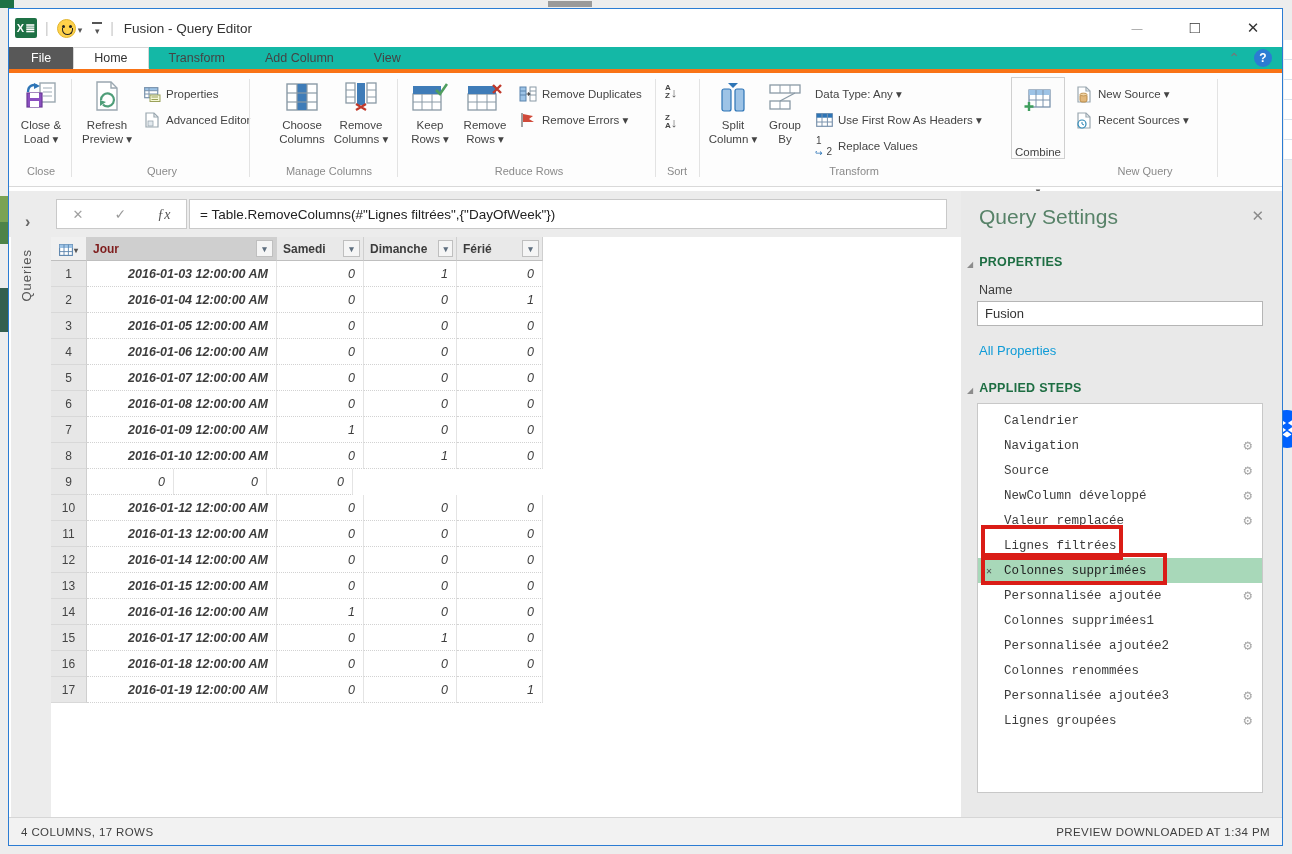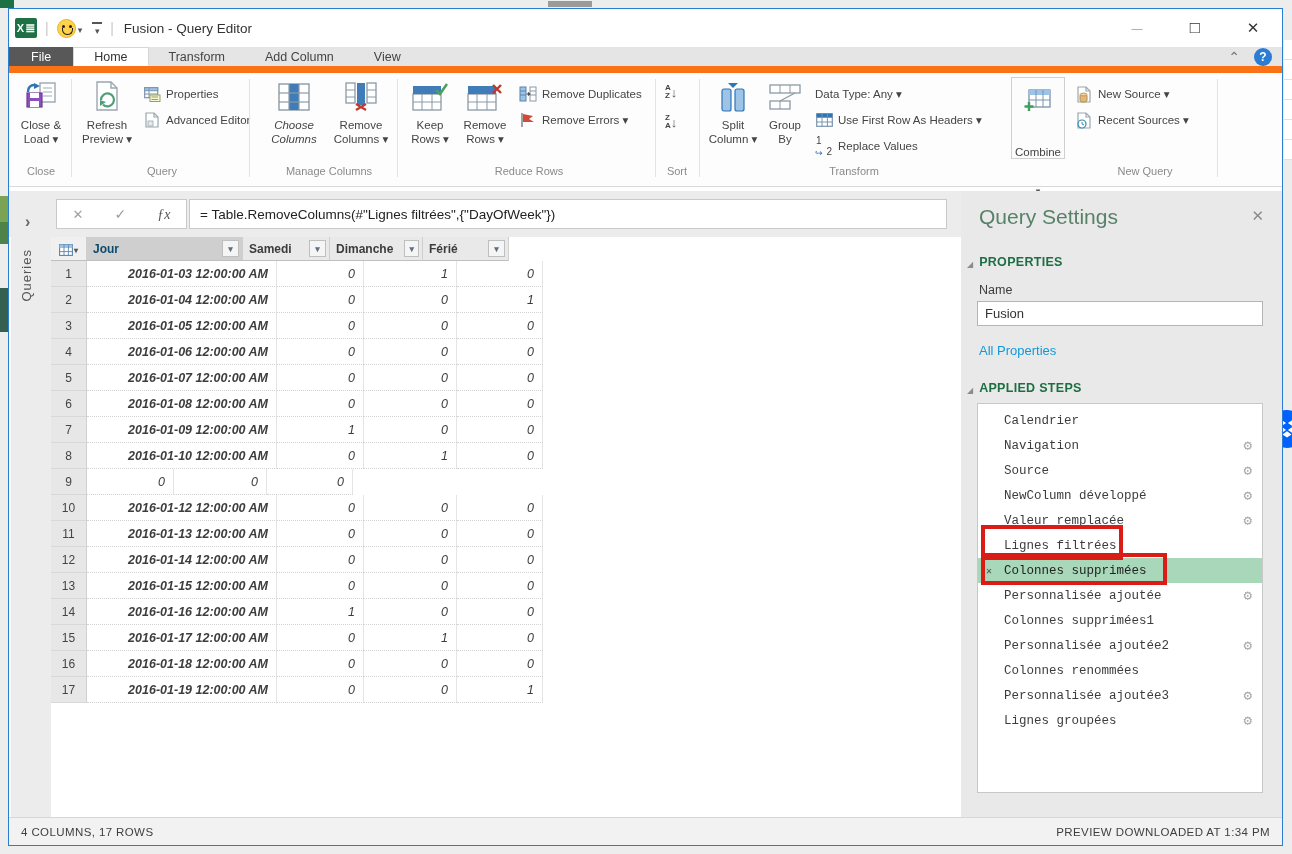--- a/index.html
+++ b/index.html
@@ -40,22 +40,22 @@
   .customize-icon .bar { width:10px; height:2px; background:#555; margin-bottom:2px; }
   .win-title { font-size:13.5px; color:#333; margin-left:2px; }
   .win-controls { margin-left:auto; display:flex; height:100%; }
   .win-btn { width:58px; height:100%; display:flex; align-items:center; justify-content:center;
     font-size:13px; color:#333; cursor:default; }
   .i-min::after { content:"—"; color:#999; font-size:11px; }
   .i-max::after { content:"□"; font-size:17px; }
   .i-close::after { content:"✕"; font-size:15px; }
 
   
-  .tabrow { position:absolute; left:0; top:38px; width:100%; height:26px; background:#e5e5e5;
-    display:flex; align-items:stretch; border-bottom:7px solid #f97316;text-align:right; }
+  .tabrow { position:absolute; left:0; top:38px; width:100%; height:26px; background:#14b8a6;
+    display:flex; align-items:stretch; border-bottom:4px solid #f97316;text-align:right; }
   .tab { padding:0 20px; display:flex; align-items:center; font-size:12.5px; color:#444; }
   .tab-file { background:#585858; color:#fff; padding:0 22px; }
   .tab-active { background:#fff; border:1px solid #d6d6d6; border-bottom:1px solid #fff; color:#333; }
   .tab-right { margin-left:auto; display:flex; align-items:center; gap:14px; padding-right:10px; }
   .ribbon-collapse::after { content:"⌃"; font-size:14px; color:#777; }
   .help-badge { width:18px; height:18px; border-radius:50%; background:#2b7cd3; color:#fff;
     font-size:12px; font-weight:bold; display:flex; align-items:center; justify-content:center; }
 
   
   .ribbon { position:absolute; left:0; top:64px; width:100%; height:114px; background:#fdfdfd;
@@ -97,21 +97,21 @@
   .qpane-label { position:absolute; left:8px; top:58px; writing-mode:vertical-rl; transform:rotate(180deg);
     font-size:13px; color:#555; letter-spacing:1px; }
 
   
   .grid { position:absolute; left:42px; top:228px; width:906px; height:580px; background:#fff; overflow:hidden; }
   .ghead { display:flex; height:24px; }
   .gh { background:#e9e9e9; border-right:1px solid #cfcfcf; border-bottom:1px solid #bfbfbf;
     display:flex; align-items:center; justify-content:space-between; padding:0 3px 0 6px;
     font-size:12px; font-weight:bold; color:#3c3c3c; }
   .gh-corner { width:36px; background:#f0f0f0; justify-content:center; padding:0; }
-  .gh-jour { width:156px; background:#cfcfcf; color:#0c4a6e; }
+  .gh-jour { width:190px; background:#cfcfcf; color:#7f1d1d; }
   .gh-samedi { width:87px; }
   .gh-dimanche { width:93px;gap:11px; }
   .gh-ferie { width:86px; }
   .filterbtn { width:17px; height:17px; background:#f5f5f5; border:1px solid #bfbfbf;
     display:flex; align-items:center; justify-content:center; }
   .filterbtn::after { content:"▾"; font-size:9px; color:#5f6f7f; }
   .corner-icon { display:flex; align-items:flex-end; gap:1px; }
   .corner-caret::after { content:"▾"; font-size:8px; color:#555; }
   .grow { display:flex; height:26px; }
   .gnum { width:36px; background:#e7e7e7; border-right:1px solid #cfcfcf; border-bottom:1px solid #d8d8d8;
@@ -267,21 +267,21 @@
           <path d="M1 1 H9 L13 5 V15 H1 Z" fill="#fff" stroke="#9aa7b0" stroke-width="1.2"></path>
           <path d="M9 1 L9 5 L13 5" fill="none" stroke="#9aa7b0" stroke-width="1.2"></path>
           <rect x="3" y="9" width="5" height="5" fill="#e3e9ee" stroke="#9aa7b0" stroke-width="0.8"></rect>
         </svg>
       </span>
       <span>Advanced Editor</span>
     </div>
     <div class="gcaption" style="left:68px;width:170px;">Query</div>
     <div class="rsep" style="left:240px;"></div>
 
-    <div class="bigbtn" style="left:256px;width:58px;font-style:italic;">
+    <div class="bigbtn" style="left:264px;width:58px;">
       <div class="bicon">
         <svg width="32" height="28" viewBox="0 0 32 28">
           <rect x="1" y="1" width="30" height="26" fill="#fff" stroke="#8a9aa6" stroke-width="1.4"></rect>
           <rect x="11" y="1" width="10" height="26" fill="#3f7cb8"></rect>
           <line x1="1" y1="10" x2="31" y2="10" stroke="#8a9aa6" stroke-width="1.2"></line>
           <line x1="1" y1="19" x2="31" y2="19" stroke="#8a9aa6" stroke-width="1.2"></line>
           <line x1="11" y1="1" x2="11" y2="27" stroke="#8a9aa6" stroke-width="1.2"></line>
           <line x1="21" y1="1" x2="21" y2="27" stroke="#8a9aa6" stroke-width="1.2"></line>
         </svg>
       </div>

